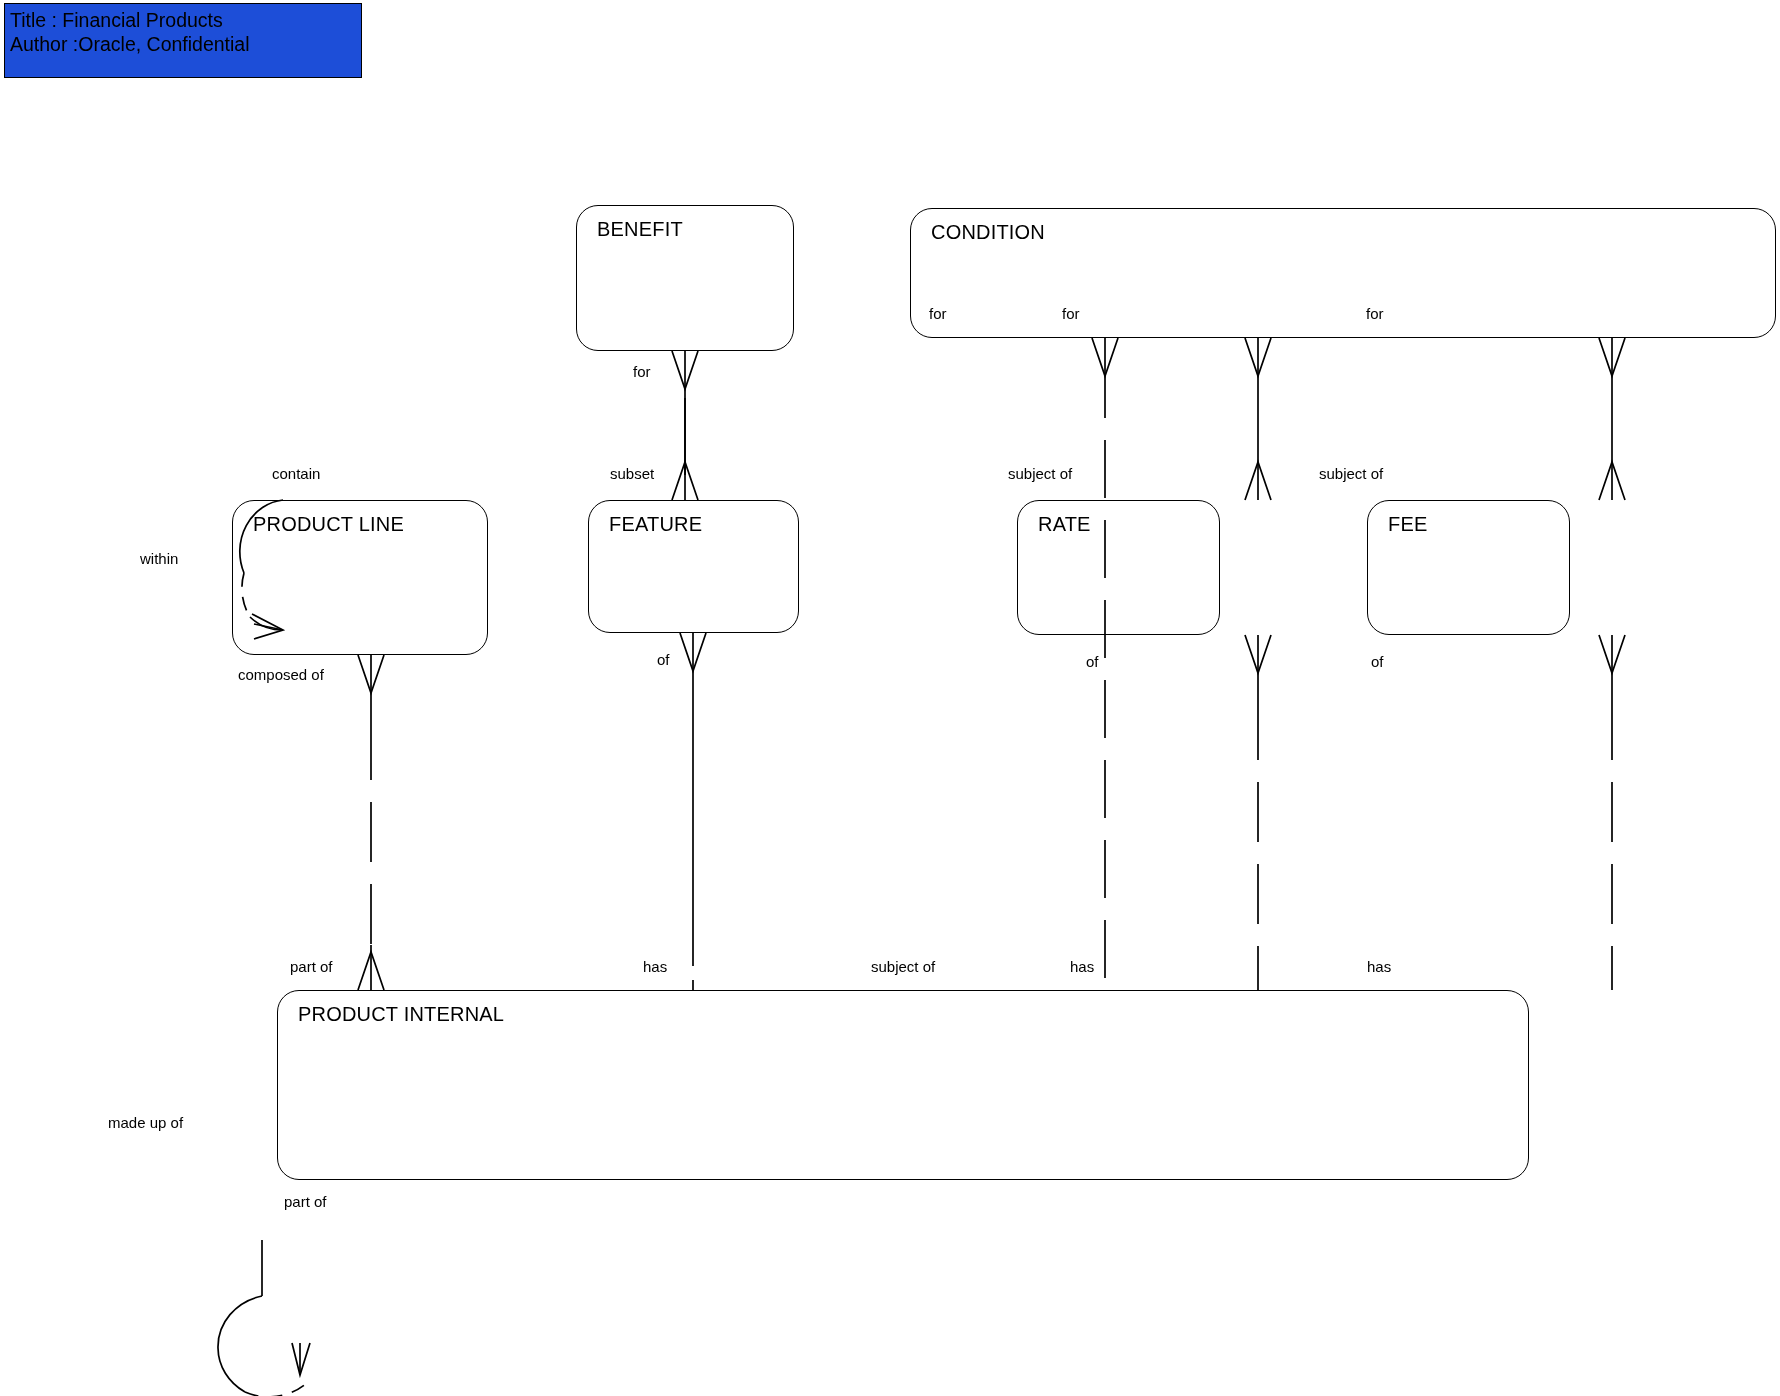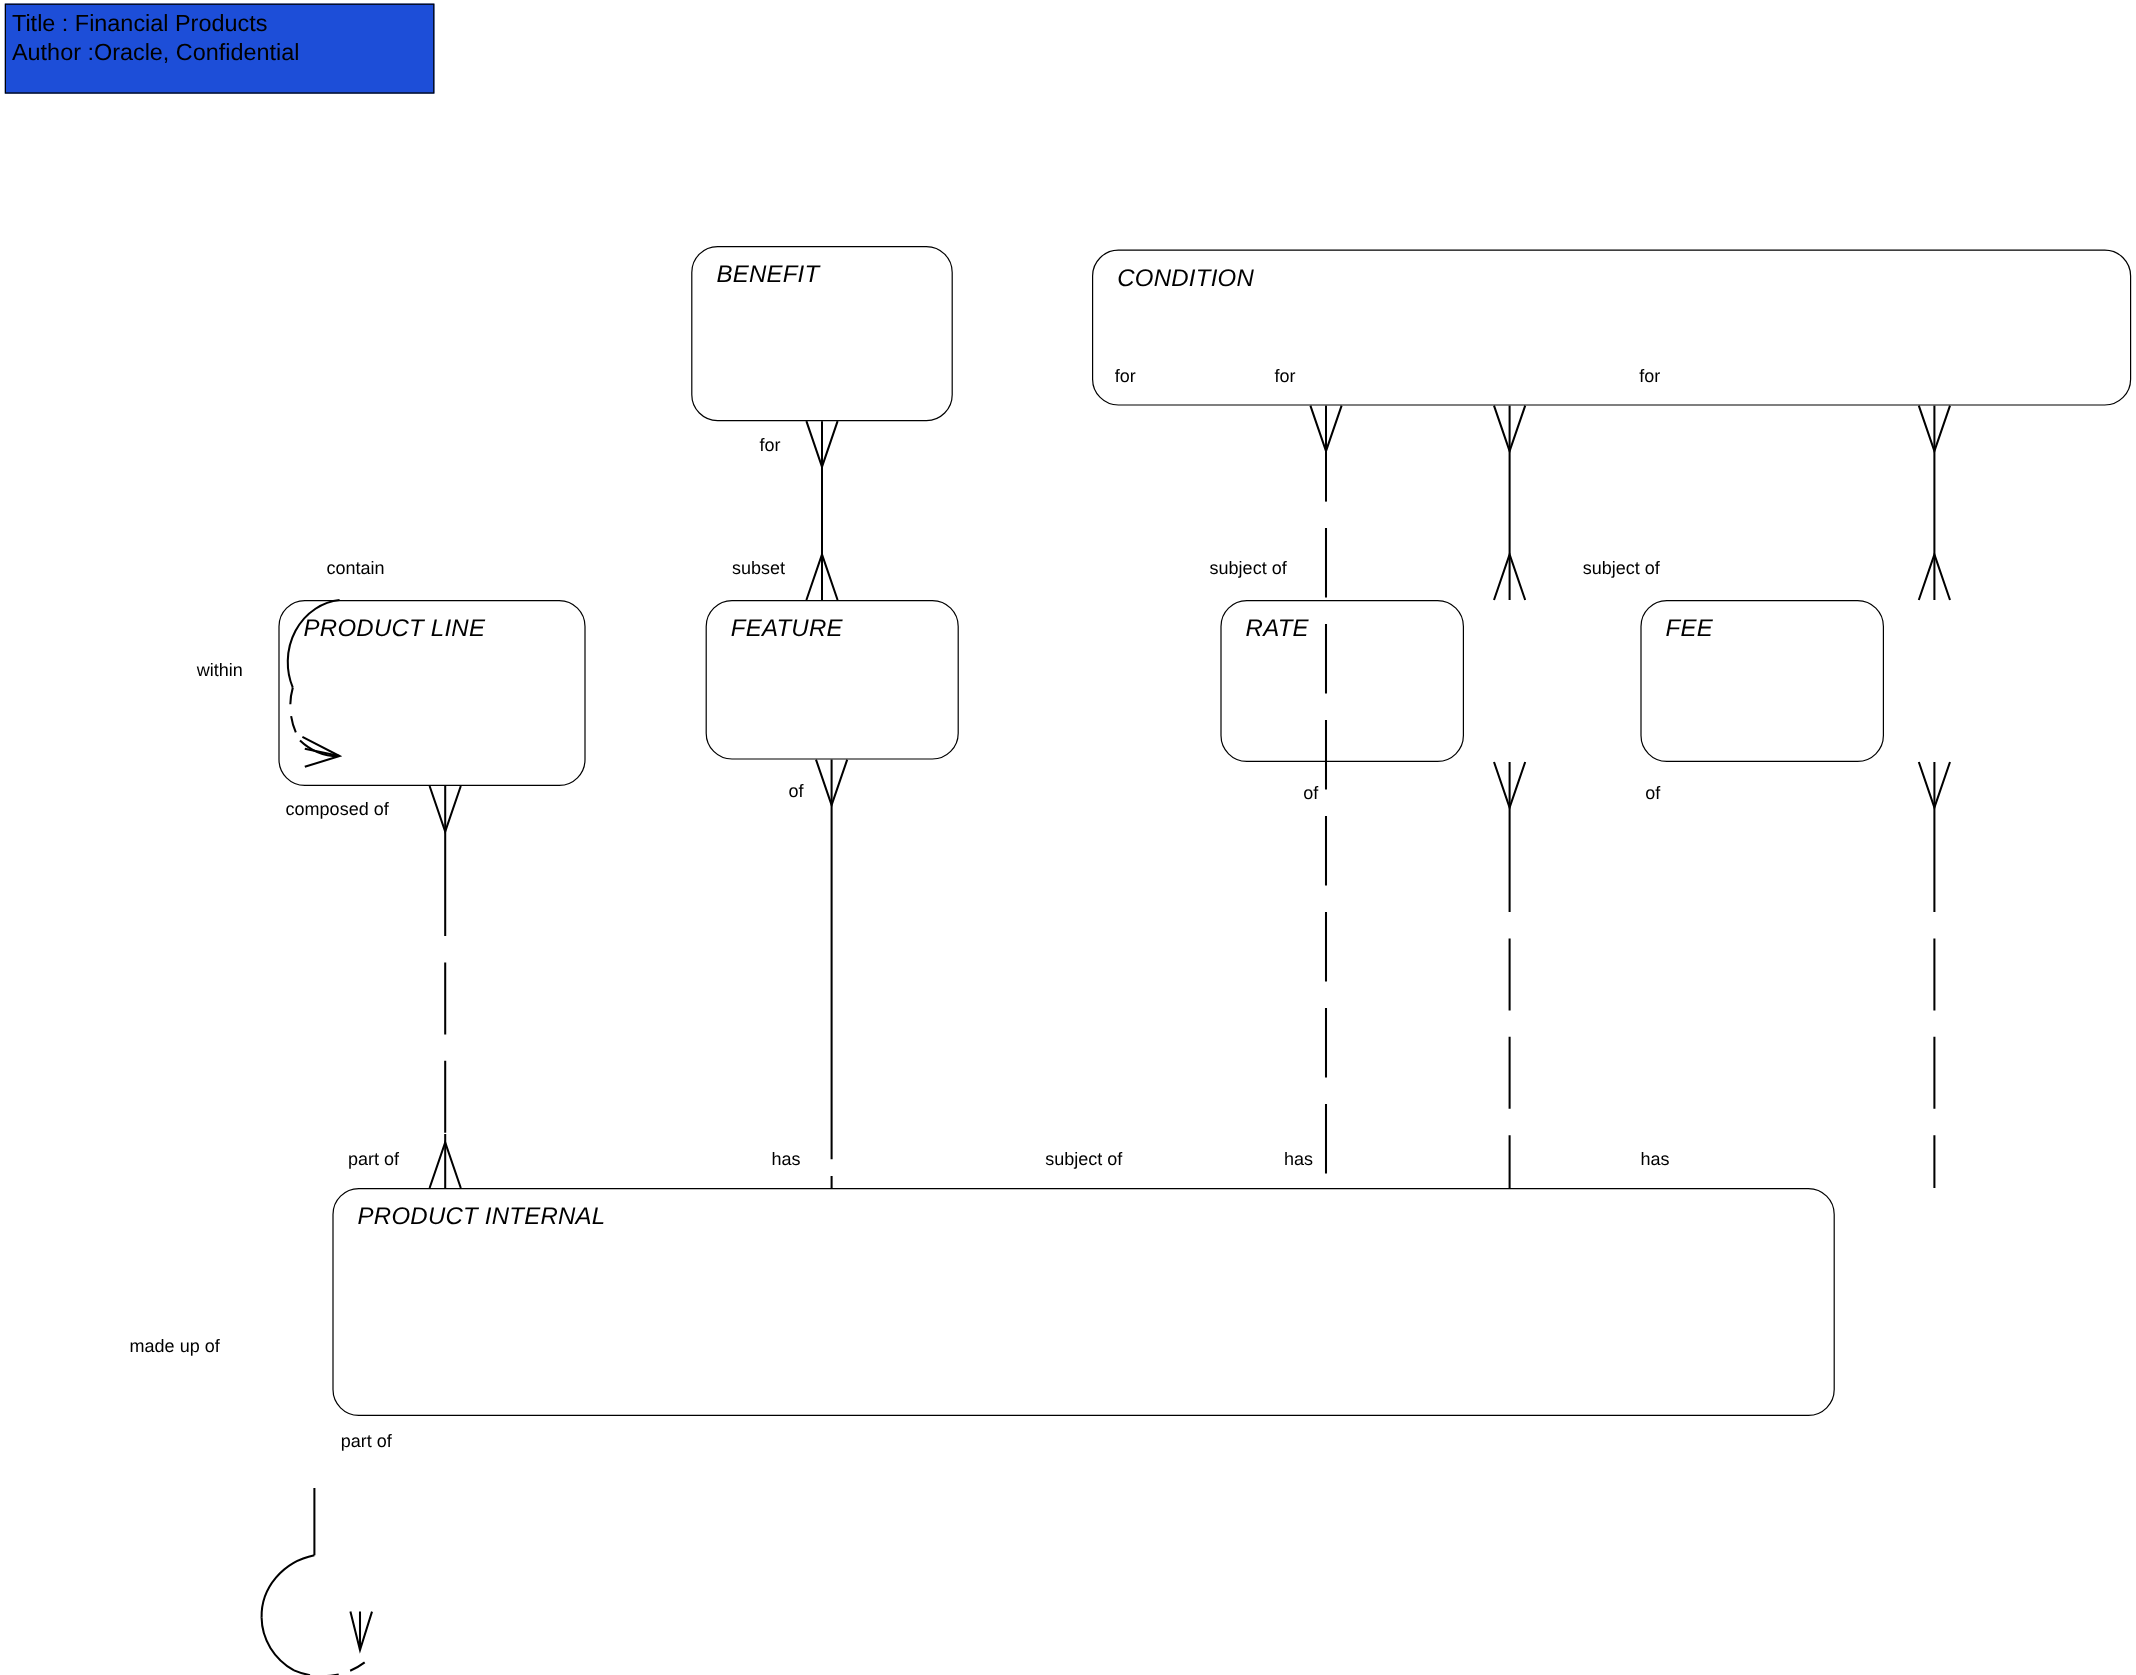--- a/index.html
+++ b/index.html
@@ -43,21 +43,20 @@
     border-radius: 22px;
     background: transparent;
   }
   .entity .ename {
     position: absolute;
     left: 20px;
     top: 12px;
     font-size: 20px;
     white-space: nowrap;
     letter-spacing: 0.2px;
-    font-style: italic;
   }
   
   .elabel {
     position: absolute;
     font-size: 15px;
     white-space: nowrap;
     line-height: 19px;
   }
   
   #links {
@@ -216,20 +215,20 @@
 
   <div class="elabel" style="left:1008px; top:464px;">subject of</div>
   <div class="elabel" style="left:1086px; top:652px;">of</div>
   <div class="elabel" style="left:1070px; top:957px;">has</div>
 
   <div class="elabel" style="left:1319px; top:464px;">subject of</div>
   <div class="elabel" style="left:1371px; top:652px;">of</div>
   <div class="elabel" style="left:1367px; top:957px;">has</div>
 
   <div class="elabel" style="left:272px; top:464px;">contain</div>
-  <div class="elabel" style="left:164px; top:549px;text-align:center;">within</div>
+  <div class="elabel" style="left:140px; top:549px;text-align:center;">within</div>
   <div class="elabel" style="left:238px; top:665px;">composed of</div>
 
   <div class="elabel" style="left:290px; top:957px;">part of</div>
   <div class="elabel" style="left:108px; top:1113px;">made up of</div>
   <div class="elabel" style="left:284px; top:1192px;">part of</div>
 
 </div>
 
 </body></html>

